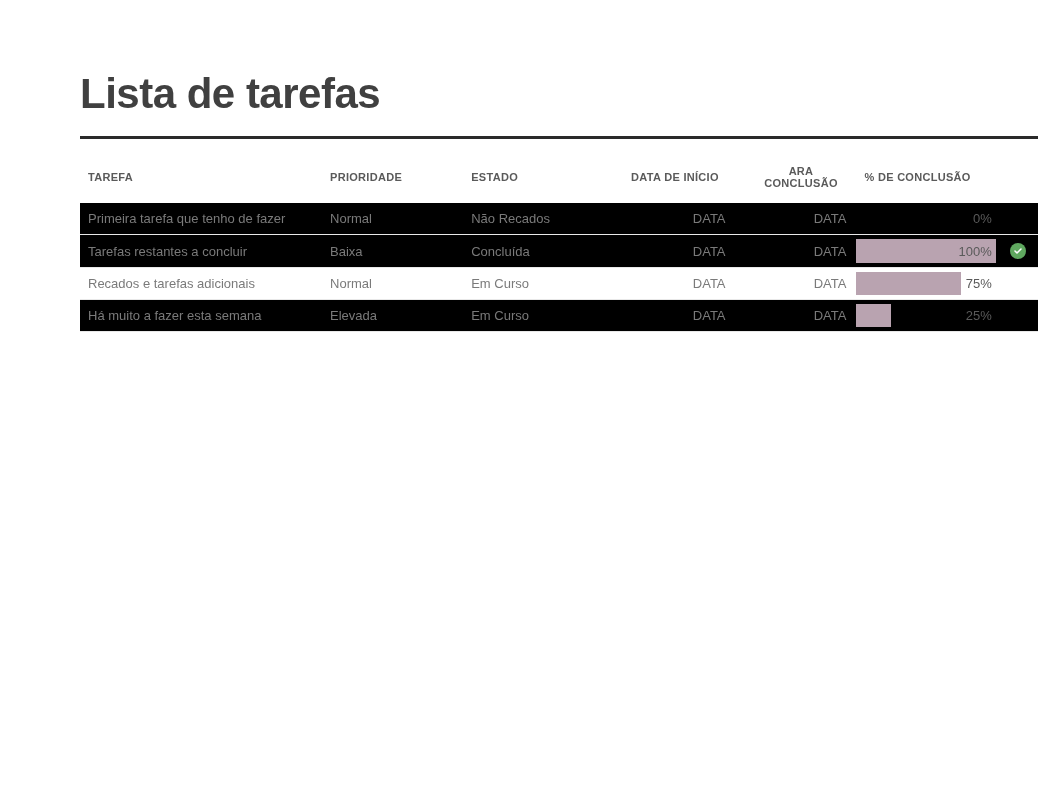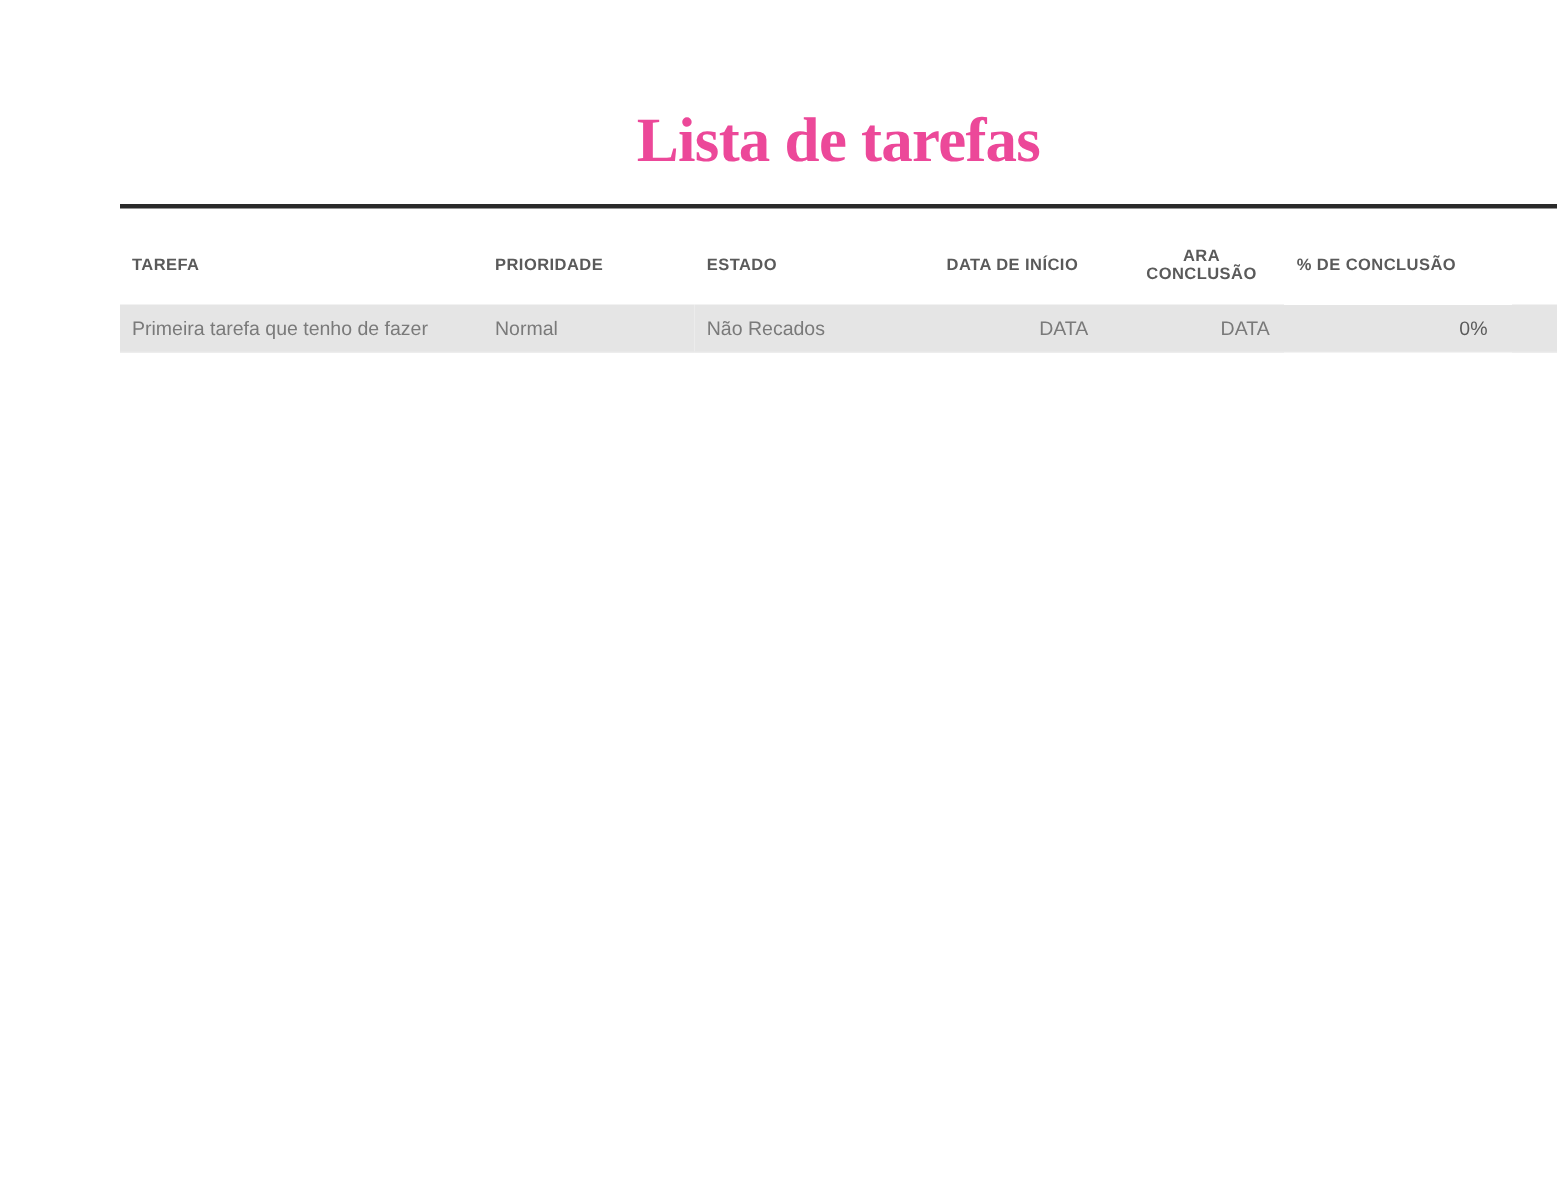--- a/index.html
+++ b/index.html
@@ -10,27 +10,26 @@
     height: 800px;
     padding: 0;
   }
   .page {
     padding: 70px 0 0 80px;
     width: 100%;
   }
   .title {
     font-size: 42px;
     font-weight: bold;
-    color: #ec4899;
-    font-family: Liberation Serif, serif;
+    color: #404040;
+    font-family: Liberation Sans, sans-serif;
     padding-bottom: 18px;
     border-bottom: 3px solid #2a2a2a;
     margin-right: 0;
     letter-spacing: -0.5px;
-    text-align: center;
   }
   table {
     width: 100%;
     border-collapse: collapse;
     margin-top: 0;
     font-family: Arial, Helvetica, sans-serif;
   }
   thead th {
     text-align: left;
     font-size: 11px;
@@ -44,21 +43,21 @@
     text-align: center;
   }
   thead th.col-pct {
     text-align: left;
     padding-right: 30px;
   }
   tbody tr {
     border-bottom: 1px solid #e8e8e8;
   }
   tbody tr.shade {
-    background: #e5e5e5;
+    background: #000000;
   }
   tbody td {
     font-size: 13px;
     color: #7a7a7a;
     padding: 8px 8px;
     vertical-align: middle;
     height: 30px;
   }
   td.col-task { width: 240px; }
   td.col-priority { width: 140px; }
@@ -133,15 +132,52 @@
           <td class="col-task">Primeira tarefa que tenho de fazer</td>
           <td class="col-priority">Normal</td>
           <td class="col-status">Não Recados</td>
           <td class="col-start">DATA</td>
           <td class="col-end">DATA</td>
           <td class="col-pct"><div class="bar-wrap">
               <div class="bar-fill" style="width: 0%; background: rgb(185, 163, 176);"></div>
             </div><span class="pct-text">0%</span></td>
           <td class="col-check"></td>
         </tr>
+        <tr class="shade">
+          <td class="col-task">Tarefas restantes a concluir</td>
+          <td class="col-priority">Baixa</td>
+          <td class="col-status">Concluída</td>
+          <td class="col-start">DATA</td>
+          <td class="col-end">DATA</td>
+          <td class="col-pct"><div class="bar-wrap">
+              <div class="bar-fill" style="width: 100%; background: rgb(185, 163, 176);"></div>
+            </div><span class="pct-text">100%</span></td>
+          <td class="col-check"><span class="check-icon" style="background: rgb(95, 168, 95);">
+              <svg viewBox="0 0 10 10">
+                <path d="M2 5 L4 7 L8 3" stroke="#fff" stroke-width="1.6" fill="none" stroke-linecap="round" stroke-linejoin="round"></path>
+              </svg>
+            </span></td>
+        </tr>
+        <tr>
+          <td class="col-task">Recados e tarefas adicionais</td>
+          <td class="col-priority">Normal</td>
+          <td class="col-status">Em Curso</td>
+          <td class="col-start">DATA</td>
+          <td class="col-end">DATA</td>
+          <td class="col-pct"><div class="bar-wrap">
+              <div class="bar-fill" style="width: 75%; background: rgb(185, 163, 176);"></div>
+            </div><span class="pct-text">75%</span></td>
+          <td class="col-check"></td>
+        </tr>
+        <tr class="shade">
+          <td class="col-task">Há muito a fazer esta semana</td>
+          <td class="col-priority">Elevada</td>
+          <td class="col-status">Em Curso</td>
+          <td class="col-start">DATA</td>
+          <td class="col-end">DATA</td>
+          <td class="col-pct"><div class="bar-wrap">
+              <div class="bar-fill" style="width: 25%; background: rgb(185, 163, 176);"></div>
+            </div><span class="pct-text">25%</span></td>
+          <td class="col-check"></td>
+        </tr>
       </tbody>
   </table>
 </div>
 
 </body></html>

